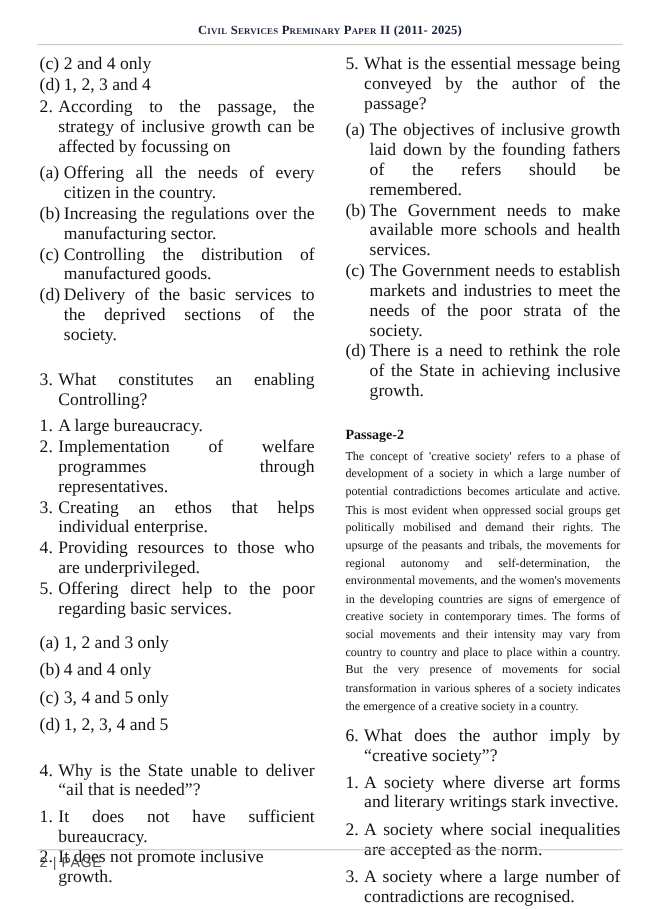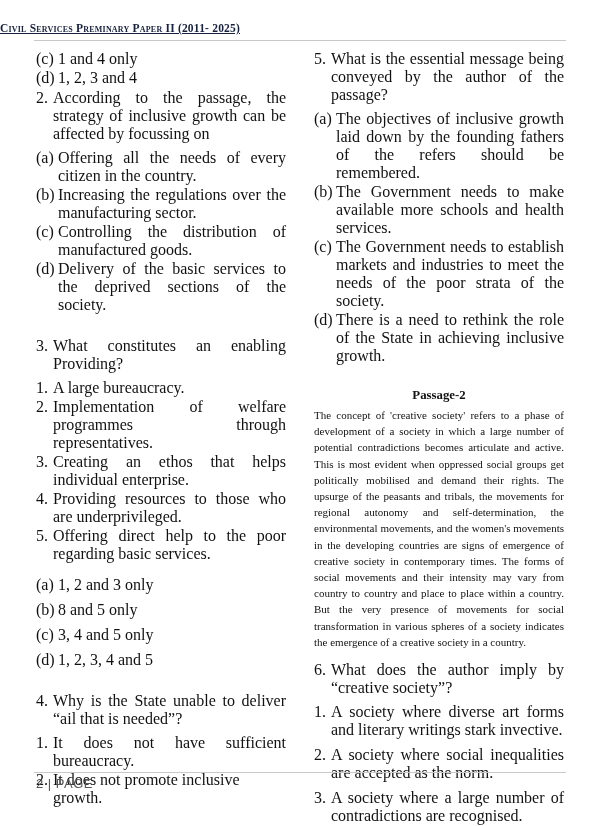--- a/index.html
+++ b/index.html
@@ -20,28 +20,27 @@
     width: 600px;
     height: 826px;
     box-sizing: border-box;
     padding: 0;
   }
   .header {
     position: absolute;
     top: 22px;
     left: 0;
     width: 600px;
-    text-align: left;
+    text-align: center;
     font-family: "Liberation Serif", serif;
     font-variant: small-caps;
     font-weight: bold;
     font-size: 11.5px;
     letter-spacing: 0.2px;
     color: #16213c;
-    text-decoration: underline;
   }
   .header-rule {
     position: absolute;
     top: 40px;
     left: 34px;
     width: 532px;
     height: 1px;
     background: #c9c9c9;
   }
   .footer-rule {
@@ -114,21 +113,20 @@
     width: 17px;
   }
   .qnum .body {
     flex: 1 1 auto;
     text-align: justify;
   }
   .section-title {
     font-weight: bold;
     font-size: 12.8px;
     margin: 0 0 4px 0;
-    text-align: center;
   }
   .passage {
     text-align: justify;
     font-size: 11px;
     line-height: 16.2px;
   }
 </style>
 </head>
 <body>
 
@@ -136,21 +134,21 @@
 
   <div class="header">Civil Services Preminary Paper II (2011- 2025)</div>
   <div class="header-rule"></div>
 
   <div class="columns">
 
     <div class="col col-left">
 
       <div class="opt">
         <span class="marker">(c)</span>
-        <span class="body nojust">1 and 4 only</span>
+        <span class="body nojust">2 and 4 only</span>
       </div>
       <div class="opt">
         <span class="marker">(d)</span>
         <span class="body nojust">1, 2, 3 and 4</span>
       </div>
 
       <div class="qnum" style="margin-top:2px;">
         <span class="marker">2.</span>
         <span class="body">According to the passage, the strategy of inclusive growth can be affected by focussing on</span>
       </div>
@@ -171,21 +169,21 @@
       </div>
       <div class="opt">
         <span class="marker">(d)</span>
         <span class="body">Delivery of the basic services to the deprived sections of the society.</span>
       </div>
 
       <div class="gap-xl"></div>
 
       <div class="qnum">
         <span class="marker">3.</span>
-        <span class="body">What constitutes an enabling Providing?</span>
+        <span class="body">What constitutes an enabling Controlling?</span>
       </div>
 
       <div class="gap-sm"></div>
 
       <div class="opt">
         <span class="marker num">1.</span>
         <span class="body">A large bureaucracy.</span>
       </div>
       <div class="opt">
         <span class="marker num">2.</span>
@@ -209,21 +207,21 @@
 
       <div class="gap-sm"></div>
 
       <div class="opt">
         <span class="marker">(a)</span>
         <span class="body nojust">1, 2 and 3 only</span>
       </div>
       <div class="gap-sm"></div>
       <div class="opt">
         <span class="marker">(b)</span>
-        <span class="body nojust">8 and 5 only</span>
+        <span class="body nojust">4 and 4 only</span>
       </div>
       <div class="gap-sm"></div>
       <div class="opt">
         <span class="marker">(c)</span>
         <span class="body nojust">3, 4 and 5 only</span>
       </div>
       <div class="gap-sm"></div>
       <div class="opt">
         <span class="marker">(d)</span>
         <span class="body nojust">1, 2, 3, 4 and 5</span>

